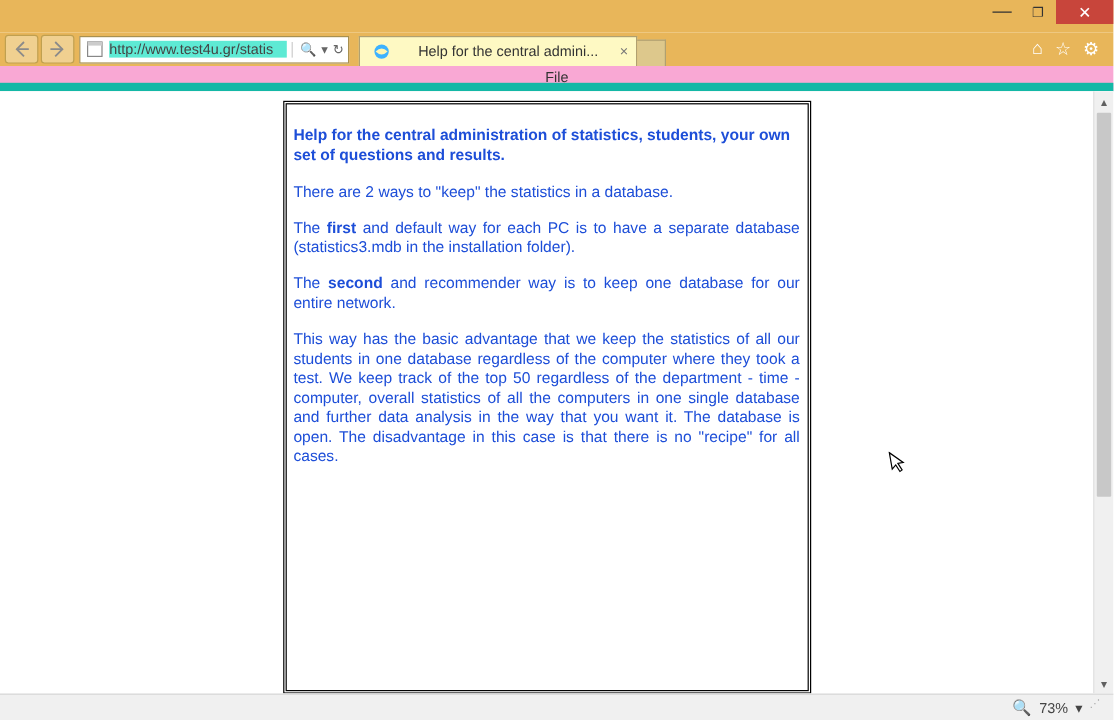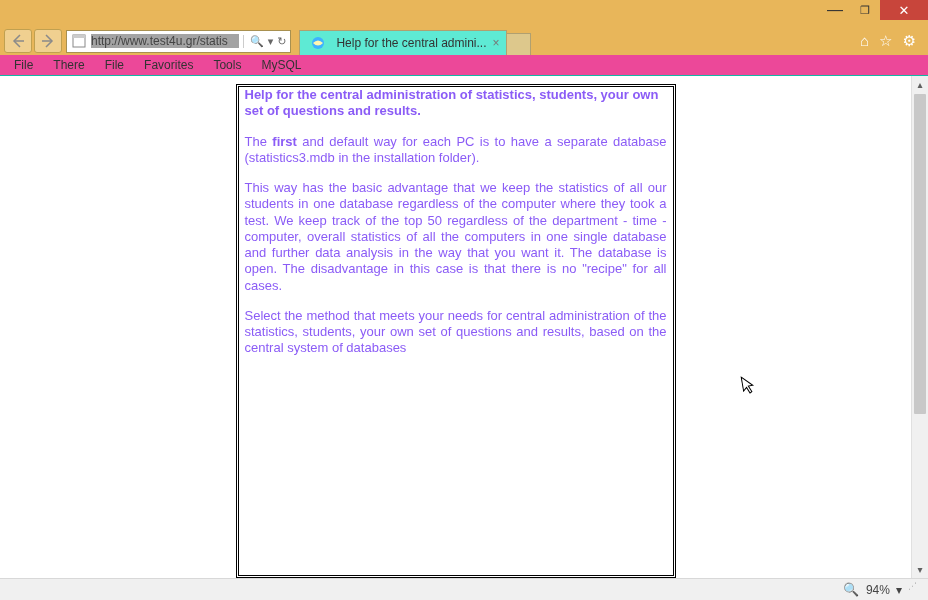--- a/index.html
+++ b/index.html
@@ -75,48 +75,48 @@
       margin: 0 3px;
       display: flex;
       align-items: center;
       justify-content: center;
     }
     .url-input {
       border: none;
       outline: none;
       font-size: 12px;
       width: 148px;
-      background: #a3a3a3;
+      background: #5eead4;
       color: #444;
       font-family: "Segoe UI", sans-serif;
     }
     .url-controls {
       display: flex;
       align-items: center;
       gap: 4px;
       padding: 0 4px;
       color: #666;
       font-size: 11px;
     }
     .url-search { border-left: 1px solid #ccc; padding-left: 6px; }
     .tab-group {
       display: flex;
       align-items: flex-end;
       height: 27px;
       margin-left: 6px;
     }
     .tab {
       height: 25px;
-      background: #5eead4;
+      background: #fef9c3;
       border: 1px solid #b0a070;
       border-bottom: none;
       display: flex;
       align-items: center;
       padding: 0 6px;
-      gap: 6px;
+      gap: 18px;
       font-size: 12px;
       color: #333;
       min-width: 180px;
     }
     .tab-close { color: #777; font-size: 12px; margin-left: auto; }
     .new-tab {
       width: 24px;
       height: 22px;
       background: #ddc88c;
       border: 1px solid #b0a070;
@@ -129,27 +129,28 @@
       display: flex;
       gap: 10px;
       padding-right: 8px;
       color: #fff;
       font-size: 15px;
     }
     
     
     .menubar {
       height: 21px;
-      background: #ec4899;
-      border-bottom: 1px solid #14b8a6;
+      background: #f9a8d4;
+      border-bottom: 7px solid #14b8a6;
       display: flex;
       align-items: center;
       padding: 0 4px;
       font-size: 12px;
       color: #333;
+      flex-direction: column;
     }
     .menu-item { padding: 2px 10px; }
     
     
     .content-wrapper {
       position: absolute;
       top: 76px;
       left: 0;
       right: 0;
       bottom: 22px;
@@ -162,25 +163,25 @@
       left: 0;
       right: 17px;
       bottom: 0;
       display: flex;
       justify-content: center;
       padding-top: 8px;
     }
     .help-box {
       width: 440px;
       border: 3px double #000;
-      padding: 0 6px;
+      padding: 18px 6px;
       font-family: Verdana, Geneva, sans-serif;
       font-size: 13px;
       line-height: 1.25;
-      color: #8b5cf6;
+      color: #1d4ed8;
     }
     .help-box .heading { font-weight: bold; margin-bottom: 14px; }
     .help-box p { text-align: justify; margin-bottom: 14px; }
     .help-box p.last { margin-bottom: 0; }
     .help-box b { font-weight: bold; }
     
     
     .vscroll {
       position: absolute;
       right: 0;
@@ -308,35 +309,36 @@
   <div class="menu-item">File</div>
   <div class="menu-item">Favorites</div>
   <div class="menu-item">Tools</div>
   <div class="menu-item">MySQL</div>
 </div>
 
 <div class="content-wrapper">
   <div class="content-scroll">
     <div class="help-box">
       <div class="heading">Help for the central administration of statistics, students, your own set of questions and results.</div>
+      <p>There are 2 ways to "keep" the statistics in a database.</p>
       <p><span>The </span><b>first</b><span> and default way for each PC is to have a separate database (statistics3.mdb in the installation folder).</span></p>
+      <p><span>The </span><b>second</b><span> and recommender way is to keep one database for our entire network.</span></p>
       <p>This way has the basic advantage that we keep the statistics of all our students in one database regardless of the computer where they took a test. We keep track of the top 50 regardless of the department - time - computer, overall statistics of all the computers in one single database and further data analysis in the way that you want it. The database is open. The disadvantage in this case is that there is no "recipe" for all cases.</p>
-      <p class="last">Select the method that meets your needs for central administration of the statistics, students, your own set of questions and results, based on the central system of databases</p>
     </div>
   </div>
   <div class="vscroll">
     <div class="vscroll-arrow up">▴</div>
     <div class="vscroll-thumb"></div>
     <div class="vscroll-arrow down">▾</div>
   </div>
 </div>
 
 <div class="statusbar">
   <span class="zoom-icon">🔍</span>
-  <span>94%</span>
+  <span>73%</span>
   <span>▾</span>
   <span class="resize-grip">⋰</span>
 </div>
 
 <div class="cursor-arrow">
   <svg width="14" height="20" viewBox="0 0 14 20">
       <path d="M1 1 L1 15 L4.5 12 L7 18 L9 17 L6.5 11 L11 11 Z" fill="#fff" stroke="#000" stroke-width="1"></path>
     </svg>
 </div>
 

